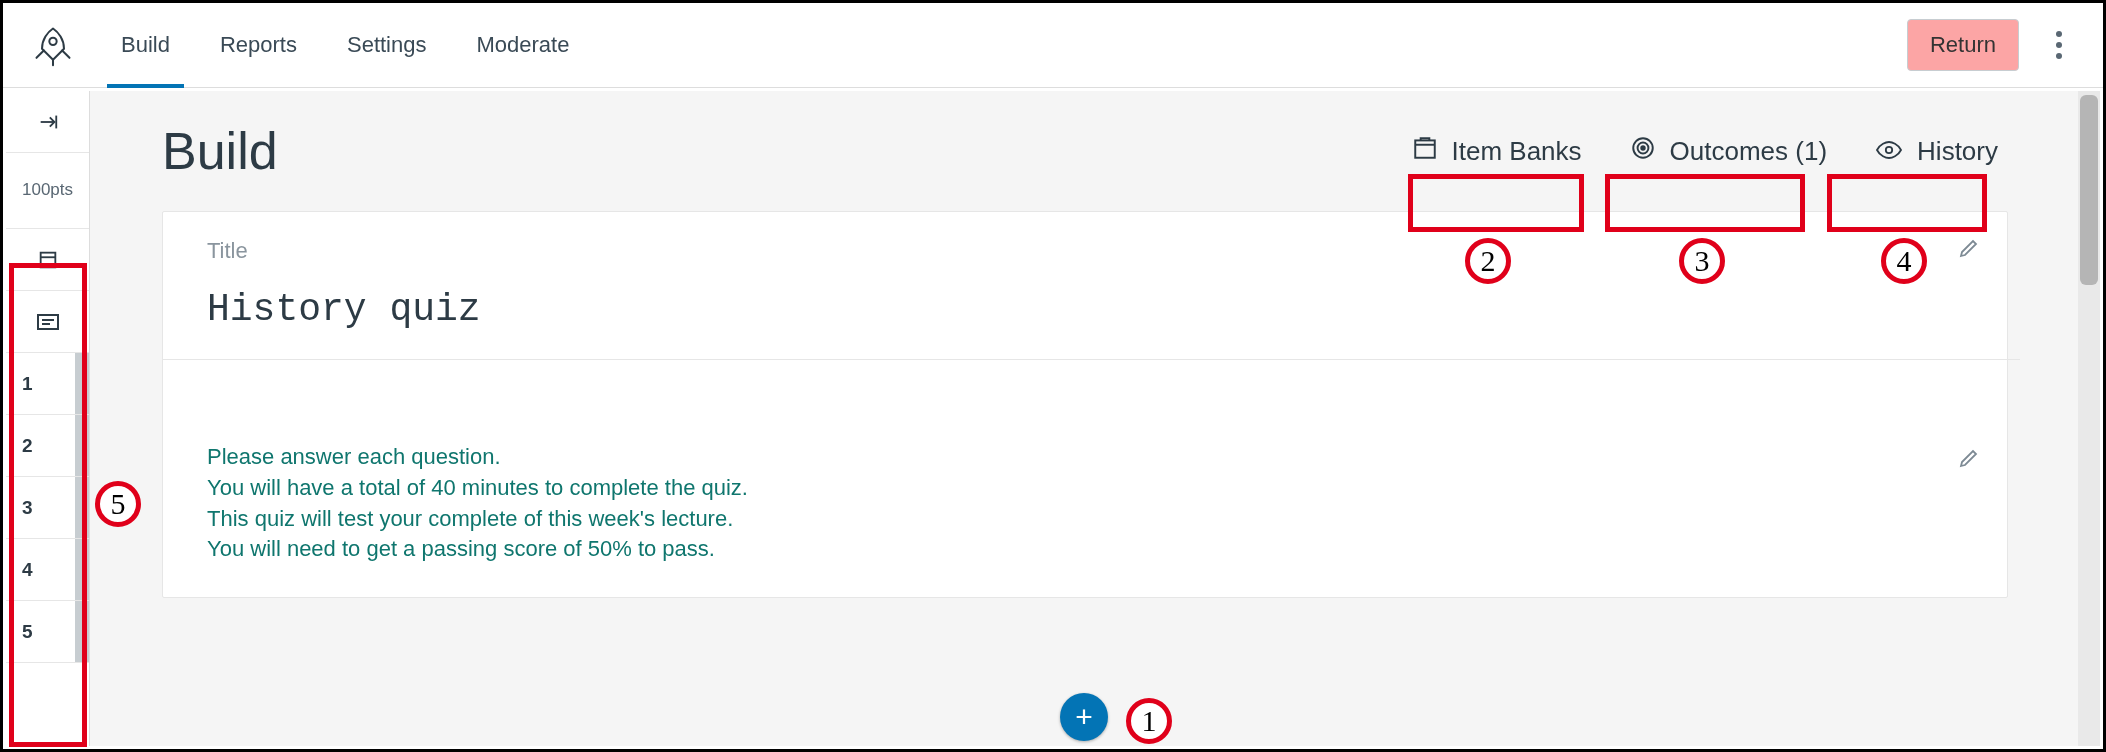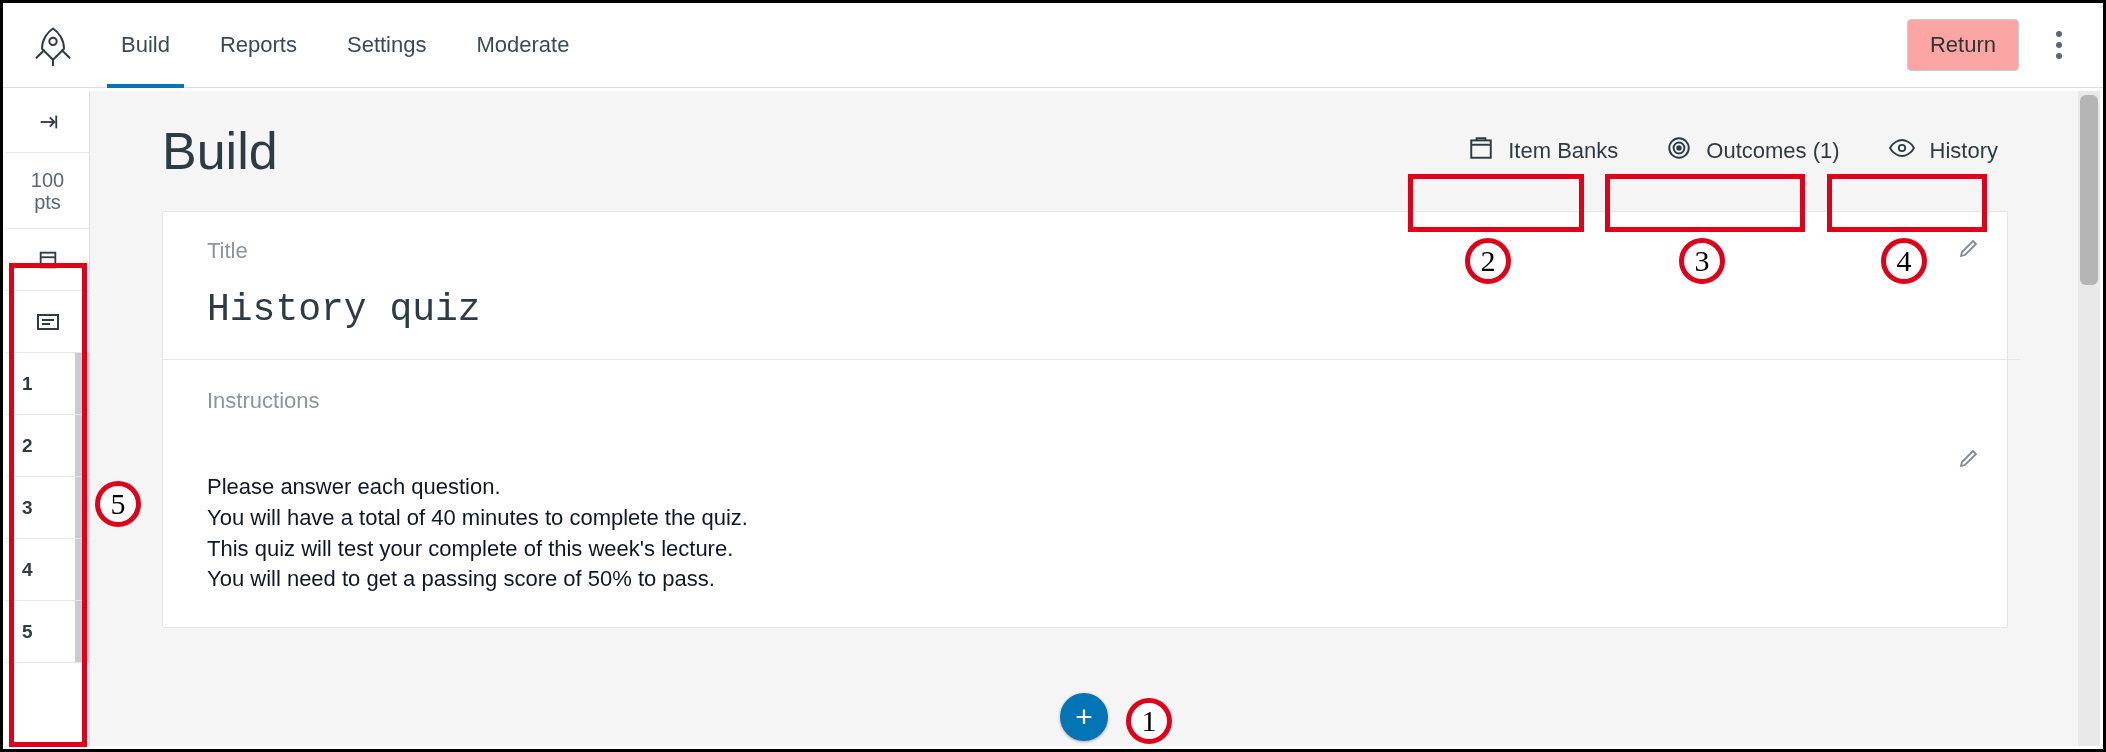--- a/index.html
+++ b/index.html
@@ -96,24 +96,23 @@
     height: 62px;
     border-bottom: 1px solid #e6e6e6;
     display: flex;
     align-items: center;
     justify-content: center;
     font-size: 19px;
     color: #2d3b45;
     position: relative;
   }
   .leftbar .cell.pts {
-    flex-direction: column;
     height: 76px;
     line-height: 1.1;
-    font-size: 20px;
+    font-size: 17px;
     color: #596773;
   }
   .leftbar .cell.q {
     justify-content: flex-start;
     padding-left: 16px;
     font-weight: 600;
   }
   .leftbar .cell.q::after {
     content: "";
     position: absolute;
@@ -160,21 +159,21 @@
     font-weight: 300;
     font-size: 52px;
     color: #2d3b45;
     margin: 0;
     flex: 1;
   }
   .action-btn {
     display: inline-flex;
     align-items: center;
     gap: 14px;
-    font-size: 22px;
+    font-size: 26px;
     color: #2d3b45;
     cursor: pointer;
     padding: 6px 10px;
     margin-left: 28px;
     background: #f5f5f5;
   }
   .action-btn svg { flex-shrink: 0; }
 
   .card {
     margin: 0 70px 14px 72px;
@@ -196,22 +195,23 @@
     margin: 0;
     font-family: Liberation Mono, monospace;
   }
   .card .divider {
     height: 1px;
     background: #e6e6e6;
     margin: 28px -44px;
   }
   .card .instructions-text {
     font-size: 22px;
-    color: #0f172a;
+    color: #0f766e;
     line-height: 1.4;
+    margin-top: 20px;
   }
   .card .edit-icon {
     position: absolute;
     right: 26px;
     top: 24px;
     color: #7d8a94;
     cursor: pointer;
   }
   .card .edit-icon2 {
     position: absolute;
@@ -382,21 +382,20 @@
       <div class="section-label">Title</div>
       <h2>History quiz</h2>
 
       <div class="divider"></div>
 
       <div class="edit-icon2">
         <svg width="24" height="24" viewBox="0 0 24 24" fill="none" stroke="#7d8a94" stroke-width="1.8">
           <path d="M4 20l4-1 11-11-3-3L5 16l-1 4z"></path>
         </svg>
       </div>
-      <div class="section-label">Instructions</div>
       <div style="height:34px"></div>
       <div class="instructions-text">
         <div>Please answer each question.</div>
         <div>You will have a total of 40 minutes to complete the quiz.</div>
         <div>This quiz will test your complete of this week's lecture.</div>
         <div>You will need to get a passing score of 50% to pass.</div>
       </div>
     </div>
 
     <div class="fab">

